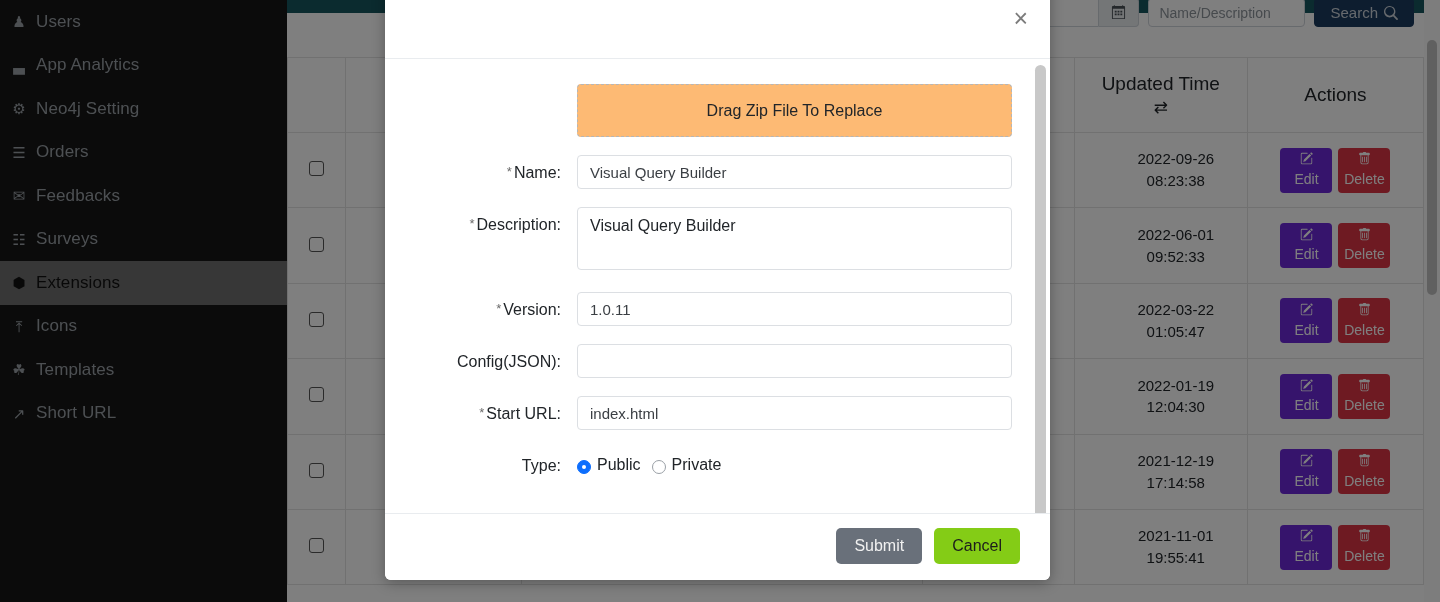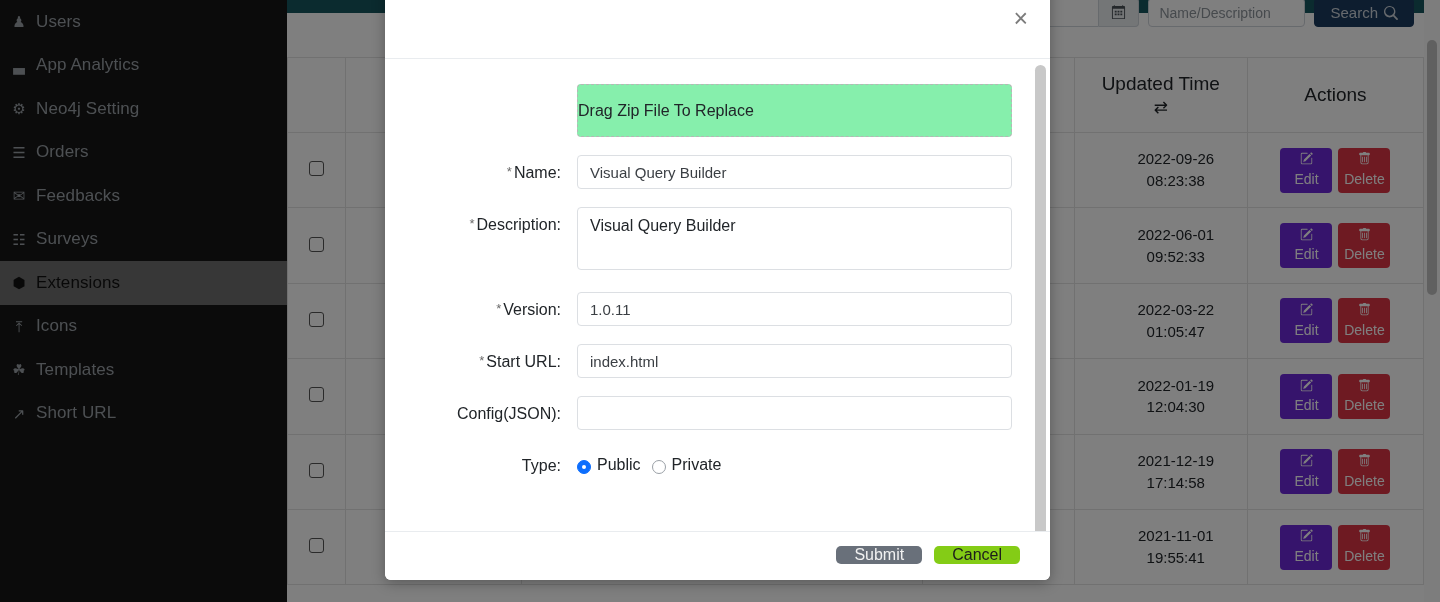--- a/index.html
+++ b/index.html
@@ -154,22 +154,22 @@
   .frow { display: flex; align-items: flex-start; margin-bottom: 18px; }
   .frow .lab {
     width: 180px; flex: 0 0 180px; text-align: right; padding-right: 16px;
     font-size: 16px; color: #212529; padding-top: 9px; white-space: nowrap;
   }
   .frow .lab .req { color: #6b6b6b; font-size: 13px; vertical-align: 2px; margin-right: 2px; }
   .frow .fld { flex: 1 1 auto; padding-right: 8px; }
 
   .dropzone {
     border: 1px dashed #b6b6b6; border-radius: 4px;
-    height: 53px; display: flex; align-items: center; justify-content: flex-start;
-    font-size: 16px; color: #212529; background: #86efac;
+    height: 53px; display: flex; align-items: center; justify-content: center;
+    font-size: 16px; color: #212529; background: #fdba74;
   }
   .inp {
     width: 100%; height: 34px; border: 1px solid #dcdfe3; border-radius: 4px;
     background: #fff; font-size: 15px; color: #3b3f44;
     padding: 0 12px; font-family: "Liberation Sans", sans-serif;
   }
   .inp.empty { color: #6c757d; }
   .ta {
     width: 100%; height: 63px; border: 1px solid #dcdfe3; border-radius: 4px;
     background: #fff; font-size: 16px; color: #212529; padding: 8px 12px;
@@ -188,21 +188,21 @@
   }
 
   .modal-foot {
     flex: 0 0 auto; border-top: 1px solid #e9ecef;
     padding: 14px 30px 16px 0;
     display: flex; justify-content: flex-end; gap: 12px;
     background: #fff;
   }
   .btn {
     border: 0; border-radius: 5px; font-size: 16px;
-    padding: 0 18px; cursor: pointer;
+    padding: 9px 18px; cursor: pointer;
     font-family: "Liberation Sans", sans-serif;
   }
   .btn-submit { background: #69707a; color: #f1f1f1; }
   .btn-cancel { background: #84cc16; color: #1c1c1c; }
 </style>
 </head>
 <body>
 
 <div id="root">
 
@@ -480,33 +480,33 @@
         <div class="lab">
           <span class="req">*</span><span>Version:</span>
         </div>
         <div class="fld">
           <input class="inp" type="text" value="1.0.11" style="">
         </div>
       </div>
 
       <div class="frow">
         <div class="lab">
+          <span>Config(JSON):</span>
+        </div>
+        <div class="fld">
+          <input class="inp empty" type="text" value="" style="">
+        </div>
+      </div>
+
+      <div class="frow">
+        <div class="lab">
           <span class="req">*</span><span>Start URL:</span>
         </div>
         <div class="fld">
           <input class="inp" type="text" value="index.html" style="">
-        </div>
-      </div>
-
-      <div class="frow">
-        <div class="lab">
-          <span>Config(JSON):</span>
-        </div>
-        <div class="fld">
-          <input class="inp empty" type="text" value="" style="">
         </div>
       </div>
 
       <div class="frow">
         <div class="lab">
           <span>Type:</span>
         </div>
         <div class="fld">
           <div class="radios" id="type-radios">
               <label class="radio">

